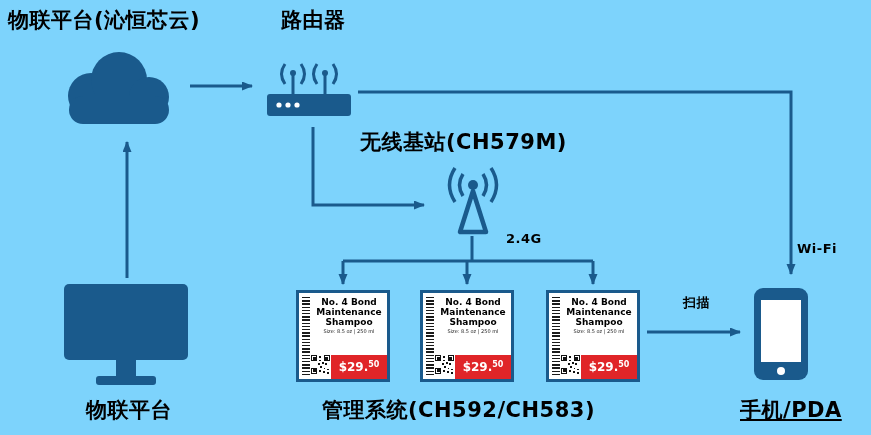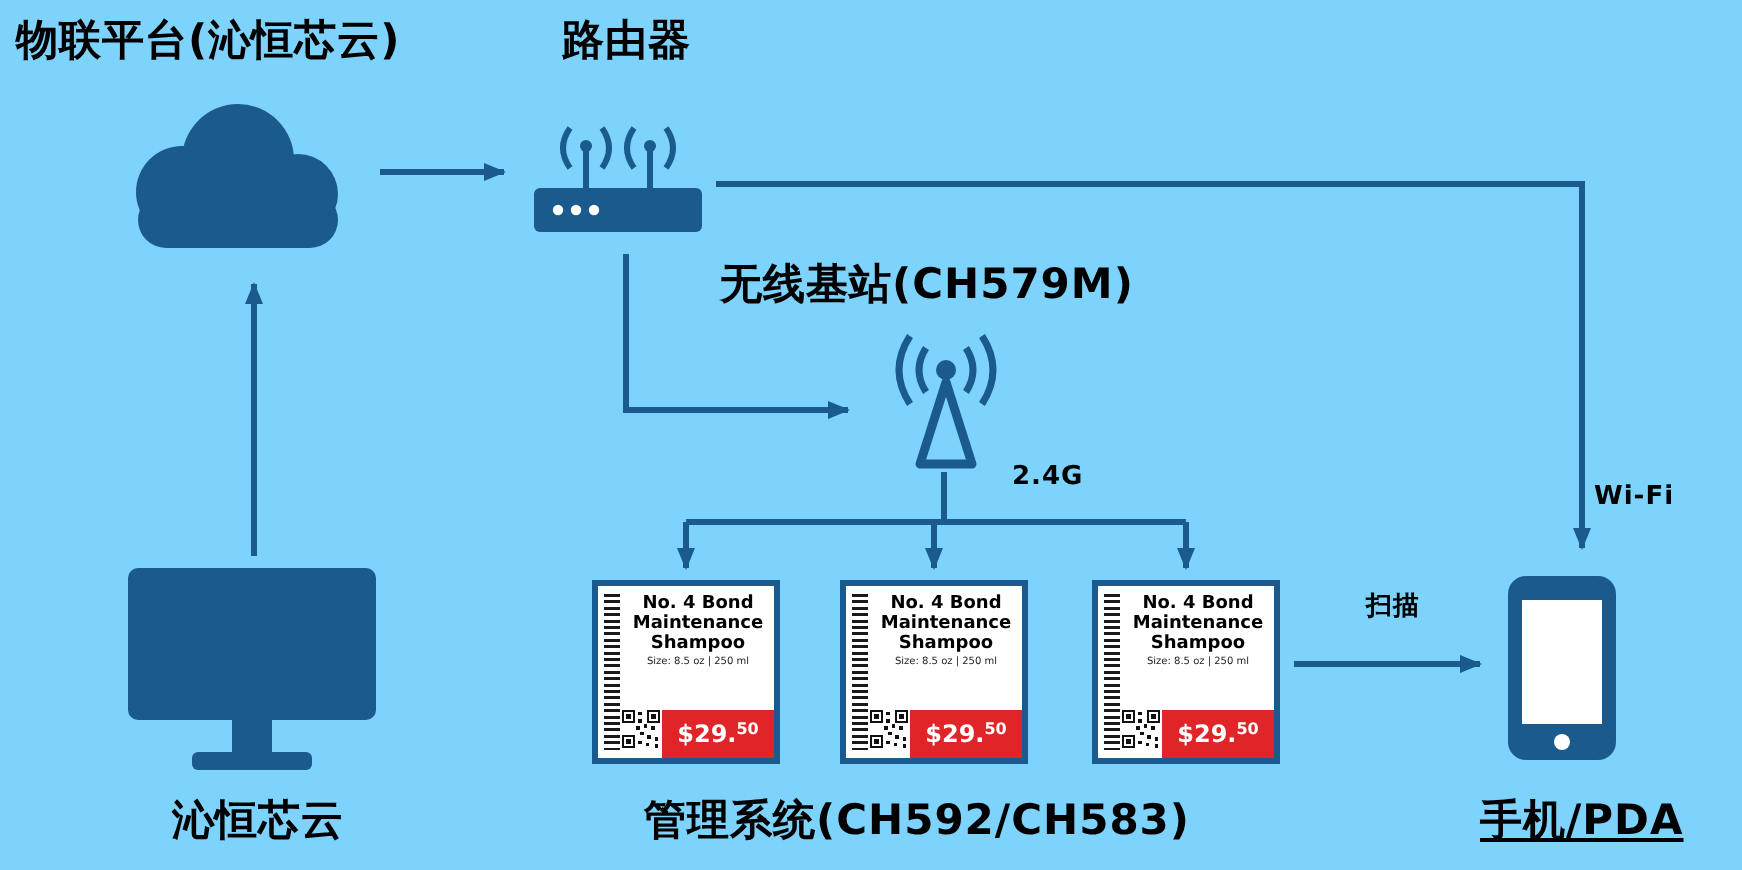--- a/index.html
+++ b/index.html
@@ -46,21 +46,21 @@
     <path class="edge" marker-end="url(#arrow)" d="M593 261 V284"></path>
     <path class="edge" marker-end="url(#arrow)" d="M647 332 H740"></path>
     <path class="edge" marker-end="url(#arrow)" d="M127 278 V142"></path>
   </svg>
 
   <div class="label" style="left:8px; top:6px;">物联平台(沁恒芯云)</div>
   <div class="label" style="left:281px; top:6px;">路由器</div>
   <div class="label" style="left:360px; top:128px;">无线基站(CH579M)</div>
   <div class="label small" style="left:506px; top:231px;">2.4G</div>
   <div class="label" style="left:322px; top:396px;">管理系统(CH592/CH583)</div>
-  <div class="label" style="left:86px; top:396px;">沁恒芯云</div>
+  <div class="label" style="left:86px; top:396px;">物联平台</div>
   <div class="label" style="left:740px; top:396px;text-decoration:underline;">手机/PDA</div>
   <div class="label small" style="left:797px; top:241px;">Wi-Fi</div>
   <div class="label small" style="left:683px; top:294px;">扫描</div>
 
   <svg class="icon" style="left:53px; top:40px;" width="130" height="90" viewBox="0 0 130 90">
     <circle class="fillp" cx="38" cy="56" r="23"></circle>
     <circle class="fillp" cx="66" cy="40" r="28"></circle>
     <circle class="fillp" cx="96" cy="57" r="20"></circle>
     <rect class="fillp" x="16" y="56" width="100" height="28" rx="14"></rect>
   </svg>

